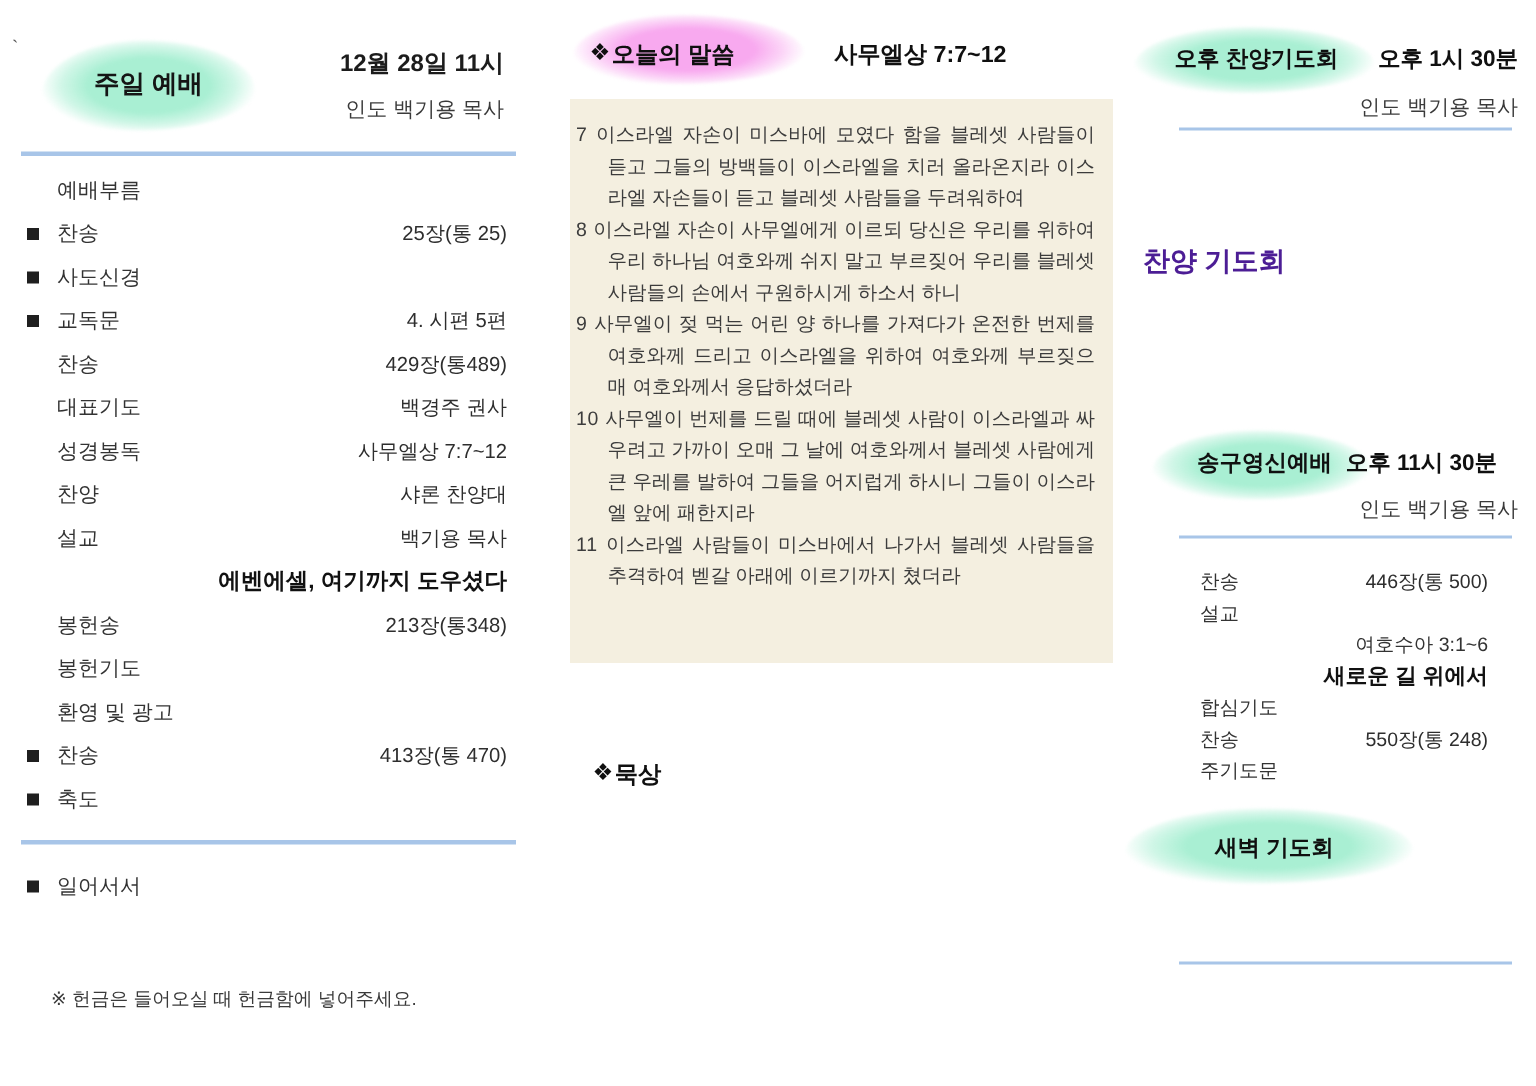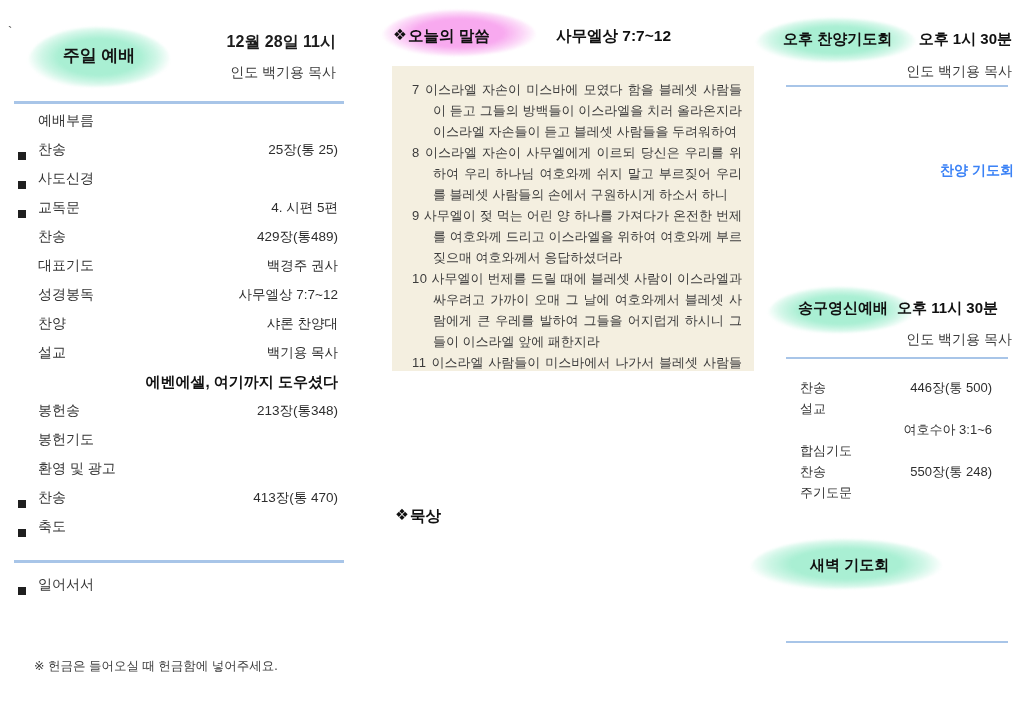--- a/index.html
+++ b/index.html
@@ -16,44 +16,44 @@
   }
   .blob.green{background:radial-gradient(ellipse 52% 55% at 50% 50%, #a9efd3 55%, rgba(169,239,211,.55) 78%, rgba(169,239,211,0) 98%);}
   .blob.pink{background:radial-gradient(ellipse 52% 55% at 50% 50%, #f8a9ef 55%, rgba(248,169,239,.5) 78%, rgba(248,169,239,0) 98%);}
   .divider{position:absolute; background:#a8c5e8;}
   
   #col-left{position:absolute; left:14px; top:0; width:330px; height:724px;}
   .svc-title{font-weight:700; font-size:17px; color:#151515; text-align:center;}
   .svc-date{font-weight:700; font-size:16px; color:#1c1c1c;}
   .svc-leader{font-size:14px; color:#3a3a3a;}
   .order{position:absolute; left:0; right:0;}
-  .row{position:relative; height:29px; display:flex; align-items:flex-start;}
+  .row{position:relative; height:29px; display:flex; align-items:center;}
   .row .bullet{position:absolute; left:4px; top:50%; margin-top:-4px; width:8px; height:8px; background:#1f1f1f;}
   .row .label{margin-left:24px; font-size:14px; color:#333;}
   .row .value{margin-left:auto; padding-right:6px; font-size:13.5px; color:#2e2e2e;}
   .row.title-row .stitle{width:100%; text-align:right; padding-right:6px; font-weight:700; font-size:15px; color:#111;}
   .note{font-size:12.5px; color:#3a3a3a;}
   
   #col-mid{position:absolute; left:380px; top:0; width:362px; height:724px;}
   .mid-head{font-weight:700; font-size:15.5px; color:#101010; display:flex;}
   .mid-head .dmd{margin-right:1px;}
   .mid-ref{font-weight:700; font-size:15.5px; color:#101010;}
   .scripture{
-    position:absolute; left:0; top:66px; width:362px; height:305px;
-    background:#f4efe0; box-sizing:border-box; padding:13px 12px 10px 20px; overflow:hidden;margin-left:12px;
+    position:absolute; left:0; top:66px; width:362px; height:376px;
+    background:#f4efe0; box-sizing:border-box; padding:13px 12px 10px 4px; overflow:hidden;
   }
   .verse{margin:0; font-size:13px; line-height:21px; color:#3c3c3c;
     text-align:justify; padding-left:21px; text-indent:-21px;}
   .verse .vnum{letter-spacing:.5px;}
   
   #col-right{position:absolute; left:762px; top:0; width:252px; height:724px;}
   .r-title{font-weight:700; font-size:15px; color:#101010;}
   .r-time{font-weight:700; font-size:15px; color:#101010;}
   .r-leader{font-size:14px; color:#3a3a3a;}
-  .center-label{text-align:right; font-weight:700; font-size:14px; color:#3b82f6;}
+  .center-label{text-align:left; font-weight:700; font-size:18px; color:#4c1d95;}
   .r-items{position:absolute; left:38px; right:22px;}
   .r-row{position:relative; height:21px; display:flex; align-items:center;}
   .r-row .label{font-size:13px; color:#333;}
   .r-row .value{margin-left:auto; font-size:13px; color:#2e2e2e;}
   .r-row .ref{width:100%; text-align:right; font-size:13px; color:#333;}
   .r-row .stitle{width:100%; text-align:right; font-weight:700; font-size:14.5px; color:#111;}
   .backtick{font-size:13px; color:#555;}
 </style>
 </head>
 <body>
@@ -187,20 +187,23 @@
         <span class="value">446장(통 500)</span>
       </div>
       <div class="r-row">
         <span class="label">설교</span>
         <span class="value"></span>
       </div>
       <div class="r-row">
         <span class="ref">여호수아 3:1~6</span>
       </div>
       <div class="r-row">
+        <span class="stitle">새로운 길 위에서</span>
+      </div>
+      <div class="r-row">
         <span class="label">합심기도</span>
         <span class="value"></span>
       </div>
       <div class="r-row">
         <span class="label">찬송</span>
         <span class="value">550장(통 248)</span>
       </div>
       <div class="r-row">
         <span class="label">주기도문</span>
         <span class="value"></span>

